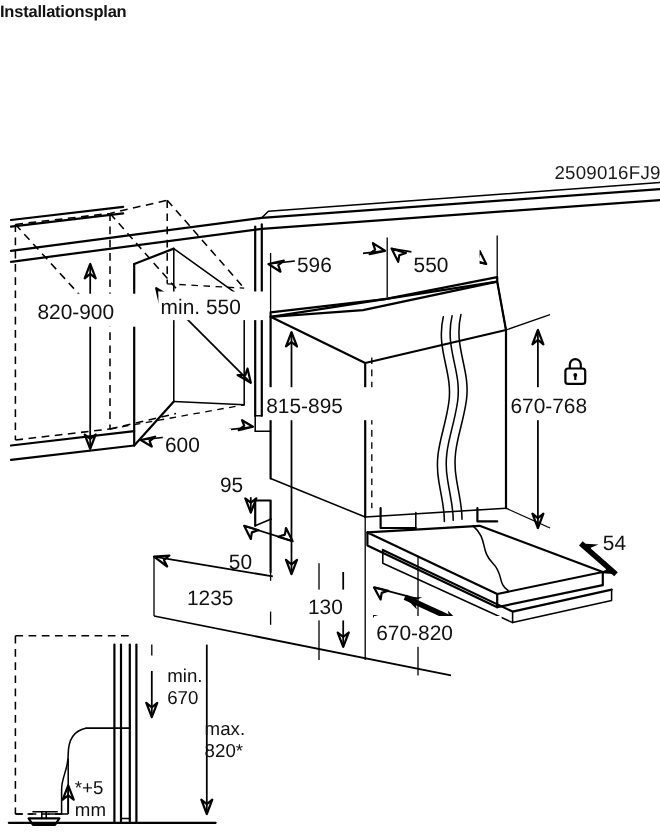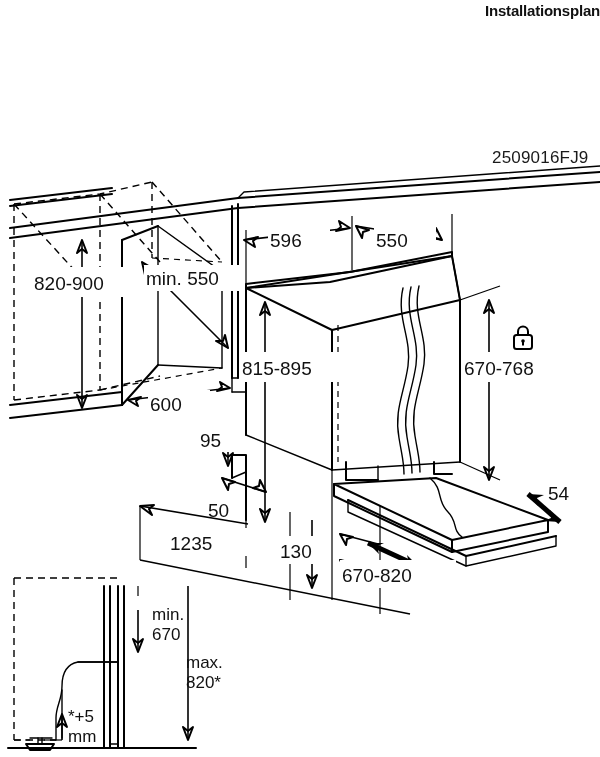--- a/index.html
+++ b/index.html
@@ -20,30 +20,30 @@
     position: absolute;
     left: 0; top: 0;
     width: 600px;
     height: 757px;
   }
   .page-title {
     position: absolute;
     top: 2px;
     left: 0;
     width: 600px;
-    text-align: right;
+    text-align: left;
     font-size: 15px;
     font-weight: bold;
     letter-spacing: -0.2px;
     color: #111;
   }
   .doc-code {
     position: absolute;
     top: 148px;
-    left: 492px;
+    left: 504px;
     font-size: 17px;
     letter-spacing: 0.2px;
     color: #1a1a1a;
     text-align: right;
   }
   svg { display: block; }
   svg text {
     font-family: "Liberation Sans", sans-serif;
     fill: #111111;
   }

